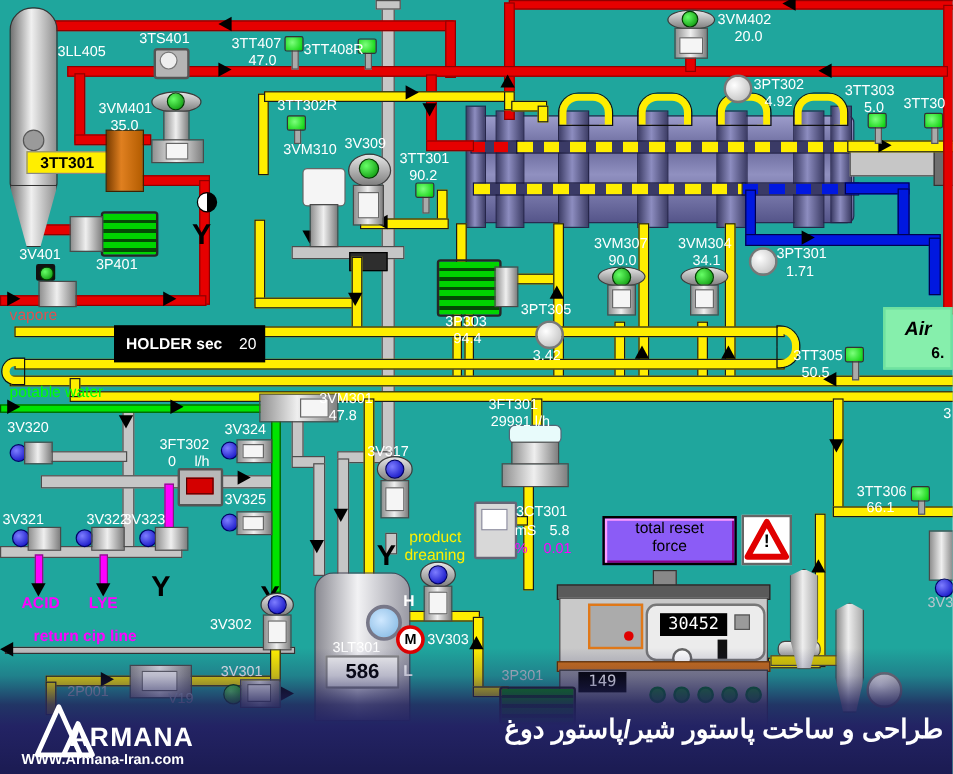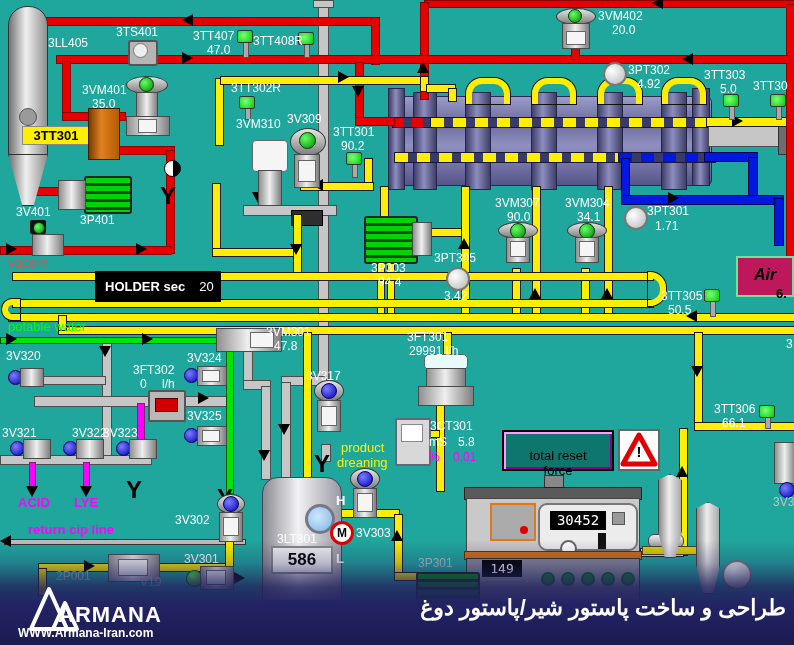--- a/index.html
+++ b/index.html
@@ -275,21 +275,21 @@
     <div class="dot dotg" style="left:579px;top:223px;width:14px;height:14px"></div>
     <div class="vbody" style="left:575px;top:237px;width:22px;height:24px"></div>
     <div class="inset" style="left:579px;top:241px;width:14px;height:14px"></div>
   </div>
 
   <div style="position:absolute;left:95px;top:271px;width:126px;height:31px;background:#000;display:flex;align-items:center;gap:14px;padding-left:10px;box-sizing:border-box">
     <span style="color:#fff;font-size:13px;font-weight:bold">HOLDER sec</span>
     <span style="color:#fff;font-size:13px">20</span>
   </div>
 
-  <div style="position:absolute;left:736px;top:256px;width:58px;height:41px;background:#be185d;border:2px solid #6fe2a0;box-sizing:border-box">
+  <div style="position:absolute;left:736px;top:256px;width:58px;height:52px;background:#86efac;border:2px solid #6fe2a0;box-sizing:border-box">
     <div style="position:absolute;left:16px;top:8px;color:#000;font-size:16px;font-weight:bold;font-style:italic">Air</div>
     <div style="position:absolute;left:38px;top:28px;color:#000;font-size:13px;font-weight:bold">6.</div>
   </div>
 
   <div>
     <div class="vbody" style="left:216px;top:328px;width:64px;height:22px"></div>
     <div class="inset" style="left:250px;top:332px;width:22px;height:14px"></div>
   </div>
 
   <div>
@@ -368,21 +368,21 @@
   <div>
     <div class="dot dotg" style="left:186px;top:570px;width:15px;height:15px"></div>
     <div class="vbody" style="left:200px;top:566px;width:32px;height:22px"></div>
     <div class="inset" style="left:206px;top:570px;width:18px;height:13px"></div>
   </div>
   <div>
     <div class="vbody" style="left:108px;top:554px;width:50px;height:26px"></div>
     <div class="inset" style="left:118px;top:559px;width:28px;height:15px"></div>
   </div>
 
-  <div style="position:absolute;left:502px;top:430px;width:112px;height:41px;background:#0f766e;border:2px solid #000;box-shadow:inset 2px 2px 0 #ff9aff,inset -2px -2px 0 #8d008d;color:#000;font-size:13px;text-align:center;padding-top:16px;box-sizing:border-box">
+  <div style="position:absolute;left:502px;top:430px;width:112px;height:41px;background:#8b5cf6;border:2px solid #000;box-shadow:inset 2px 2px 0 #ff9aff,inset -2px -2px 0 #8d008d;color:#000;font-size:13px;text-align:center;padding-top:0;box-sizing:border-box">
     <div>total reset</div>
     <div>force</div>
   </div>
   <div style="position:absolute;left:618px;top:429px;width:42px;height:42px;background:#fff;border:2px solid #666;box-sizing:border-box">
     <svg width="38" height="38" viewBox="0 0 38 38">
         <path d="M19 4 L35 33 L3 33 Z" fill="#fff" stroke="#e00000" stroke-width="5" stroke-linejoin="round"></path>
       </svg>
     <div style="position:absolute;left:0;top:12px;width:38px;text-align:center;color:#000;font-weight:bold;font-size:15px">!</div>
   </div>
 

